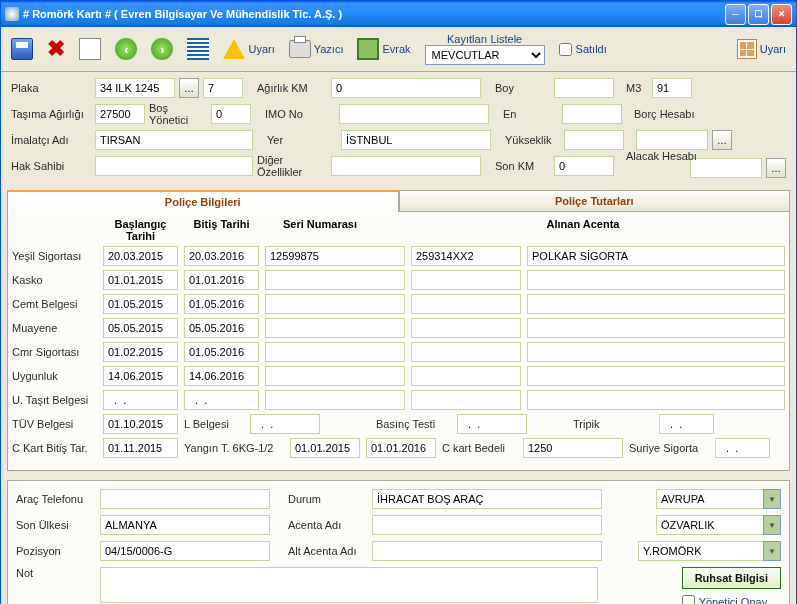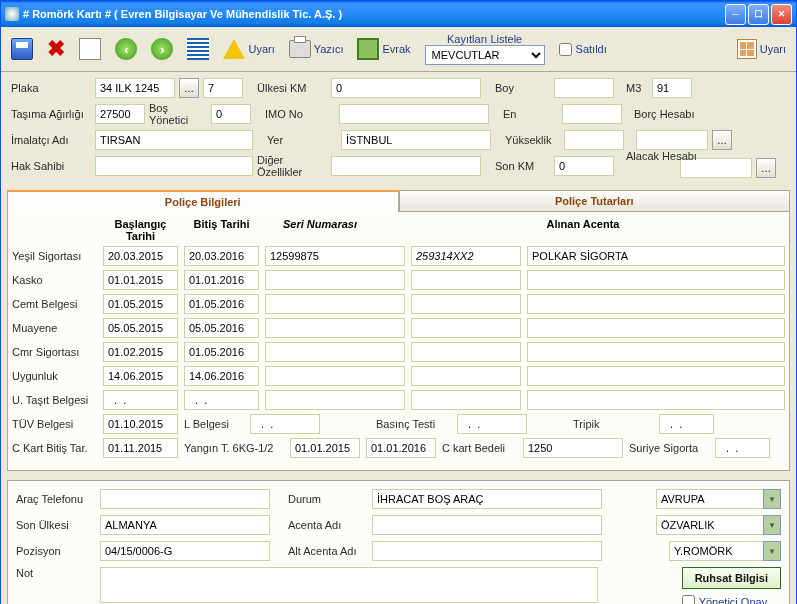--- a/index.html
+++ b/index.html
@@ -26,36 +26,36 @@
 .ic-print{width:22px;height:18px;background:#ddd;border:1px solid #888;border-radius:2px;position:relative;}
 .ic-print::before{content:"";position:absolute;top:-5px;left:4px;right:4px;height:5px;background:#fff;border:1px solid #888;}
 .ic-evrak{width:22px;height:22px;background:#8fc060;border:2px solid #3a8020;}
 .ic-menu{width:20px;height:20px;background:#fff;border:1px solid #c08040;display:grid;grid-template-columns:1fr 1fr;grid-template-rows:1fr 1fr;gap:1px;padding:2px;}
 .ic-menu div{background:#e0a060;}
 .kayit-box{display:flex;flex-direction:column;align-items:center;}
 .kayit-title{color:#1b3f8b;font-weight:normal;}
 select,.sel{border:1px solid #7f9db9;background:#fff;height:20px;font-size:11px;padding:0 2px;}
 .cb{display:flex;align-items:center;gap:4px;color:#1b3f8b;}
 .cb input{width:13px;height:13px;}
-.form-area{padding:6px 20px 2px 10px;}
+.form-area{padding:6px 10px 2px 10px;}
 .row{display:flex;align-items:center;margin-bottom:4px;gap:4px;}
 .lbl{color:#2b2b2b;}
 input[type=text]{border:1px solid #c5d6a0;background:#fff;height:20px;padding:0 4px;font-size:11px;color:#000;}
 .btn-s{width:20px;height:20px;border:1px solid #a0a0a0;background:linear-gradient(#fff,#e0e0d0);cursor:pointer;font-size:10px;}
 .tabs{margin:6px 6px 0 6px;display:flex;}
 .tab{flex:1;text-align:center;padding:4px 0;border:1px solid #aca899;border-bottom:none;background:linear-gradient(#fdfdfb,#e8e4d5);color:#8c4510;font-weight:bold;cursor:pointer;}
 .tab.active{background:#fdfdfb;border-top:2px solid #f9a03f; position:relative;z-index:2;}
 .tab-body{border:1px solid #aca899;margin:0 6px;background:#fcfcf9;padding:6px 4px 8px 4px; position:relative; top:-1px;}
 .grid-head{display:flex;gap:6px;font-weight:bold;margin-bottom:4px;}
 .grid-row{display:flex;gap:6px;margin-bottom:4px;align-items:center;}
 .c0{width:85px;}
 .c1{width:75px;}
 .c2{width:75px;}
 .c3{width:140px;}
-.c4{width:110px;font-style:italic;}
+.c4{width:110px;}
 .c5{flex:1;min-width:0;}
 .bottom{border:1px solid #aca899;margin:8px 6px 4px 6px;background:#fcfcf9;padding:8px;}
 .brow{display:flex;align-items:center;gap:6px;margin-bottom:6px;}
 .combo{display:flex;}
 .combo input{border-right:none;}
 .combo .dd{width:18px;height:20px;border:1px solid #7f9db9;background:#b8d0a0;display:flex;align-items:center;justify-content:center;color:#555;cursor:pointer;font-size:8px;}
 .btn-ruhsat{border:1px solid #2b6f18;padding:4px 12px;background:linear-gradient(#f9fdf5,#dff0c8);font-weight:bold;color:#111;cursor:pointer;}
 textarea{border:1px solid #c5d6a0;resize:none;font-size:11px;padding:2px;}
 </style>
 </head>
@@ -121,21 +121,21 @@
         <span>Uyarı</span>
       </div>
   </div>
 
   <div class="form-area">
     <div class="row">
       <span class="lbl" style="width:80px">Plaka</span>
       <input type="text" style="width: 80px;" value="34 ILK 1245">
       <button class="btn-s">…</button>
       <input type="text" style="width: 40px;" value="7">
-      <span class="lbl" style="width:70px;margin-left:10px">Ülkesi KM</span>
+      <span class="lbl" style="width:70px;margin-left:10px">Ağırlık KM</span>
       <input type="text" style="width: 150px;" value="0">
       <span class="lbl" style="width:55px;margin-left:10px">Boy</span>
       <input type="text" style="width: 60px;" value="">
       <span class="lbl" style="width:22px;margin-left:8px">M3</span>
       <input type="text" style="width: 40px;" value="91">
     </div>
     <div class="row">
       <span class="lbl" style="width:80px">Taşıma Ağırlığı</span>
       <input type="text" style="width: 50px;" value="27500">
       <span class="lbl" style="width:58px">Boş Yönetici</span>
@@ -284,21 +284,21 @@
           <input type="text" style="width: 107px;" value="ÖZVARLIK">
           <div class="dd">▼</div>
         </div>
     </div>
     <div class="brow">
       <span class="lbl" style="width:78px">Pozisyon</span>
       <input type="text" style="width: 170px;" value="04/15/0006-G">
       <span class="lbl" style="width:78px;margin-left:12px">Alt Acenta Adı</span>
       <input type="text" style="width: 230px;" value="">
       <div class="combo" style="margin-left:auto">
-          <input type="text" style="width: 94px;" value="Y.ROMÖRK">
+          <input type="text" style="width: 125px;" value="Y.ROMÖRK">
           <div class="dd">▼</div>
         </div>
     </div>
     <div class="brow" style="align-items:flex-start">
       <span class="lbl" style="width:78px">Not</span>
       <textarea style="width: 498px; height: 36px;"></textarea>
       <div style="margin-left:auto; display:flex;flex-direction:column;gap:6px;align-items:flex-start">
         <button class="btn-ruhsat">Ruhsat Bilgisi</button>
         <label class="cb">
             <input type="checkbox" style="">

